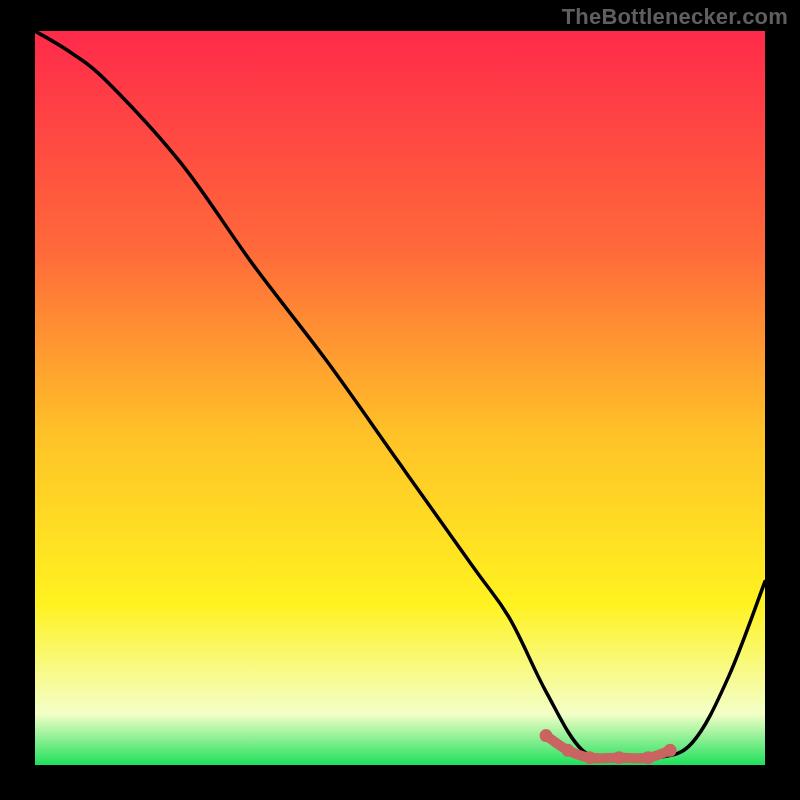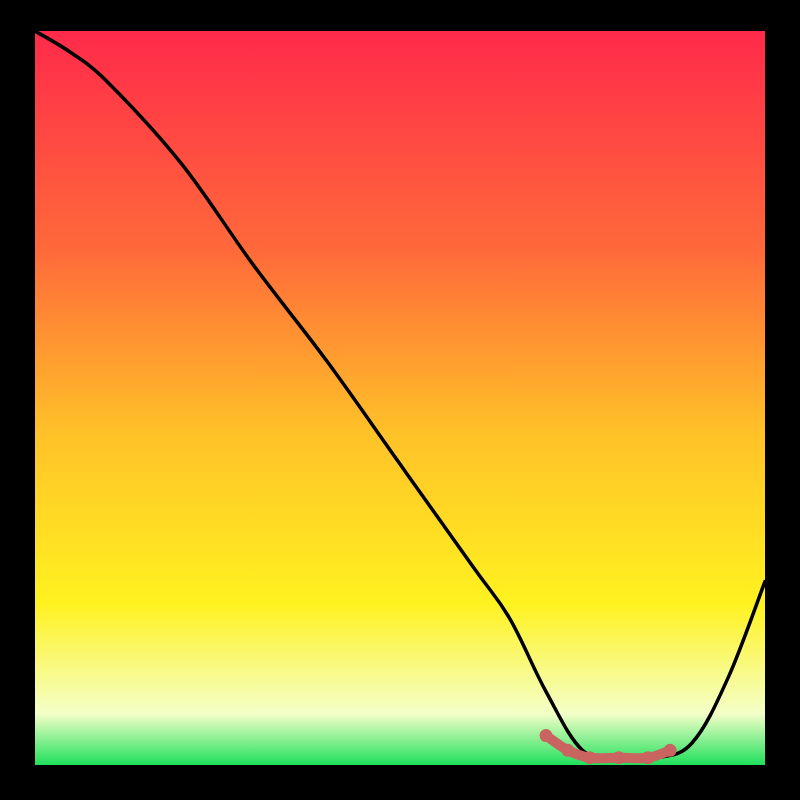--- a/index.html
+++ b/index.html
@@ -34,20 +34,21 @@
     width: 800px;
     height: 800px;
     z-index: 10;
   }
 </style>
 </head>
 <body>
 
 <div class="stage">
 
+  <div class="watermark">TheBottlenecker.com</div>
 
   <svg class="chart" viewBox="0 0 800 800" preserveAspectRatio="none">
     <defs>
       <linearGradient id="bg-grad" x1="0" y1="0" x2="0" y2="1">
         <stop offset="0%" stop-color="#ff2a4a"></stop>
         <stop offset="30%" stop-color="#ff6a3a"></stop>
         <stop offset="55%" stop-color="#ffc228"></stop>
         <stop offset="78%" stop-color="#fff220"></stop>
         <stop offset="93%" stop-color="#f4ffc8"></stop>
         <stop offset="100%" stop-color="#1fe05c"></stop>

